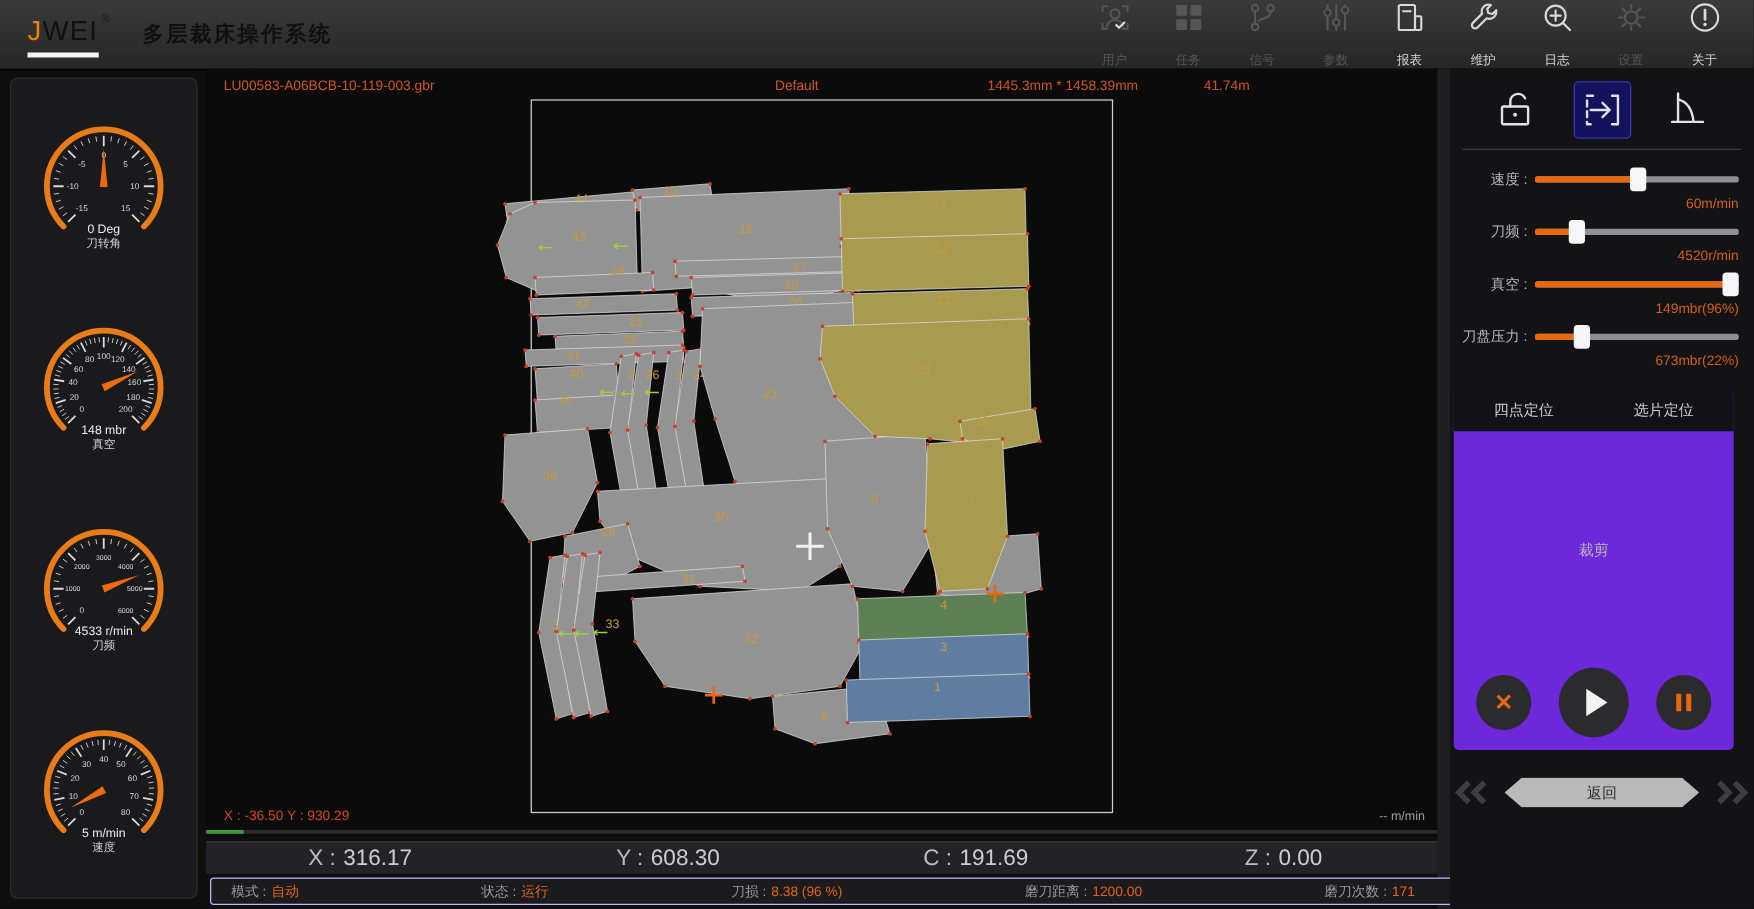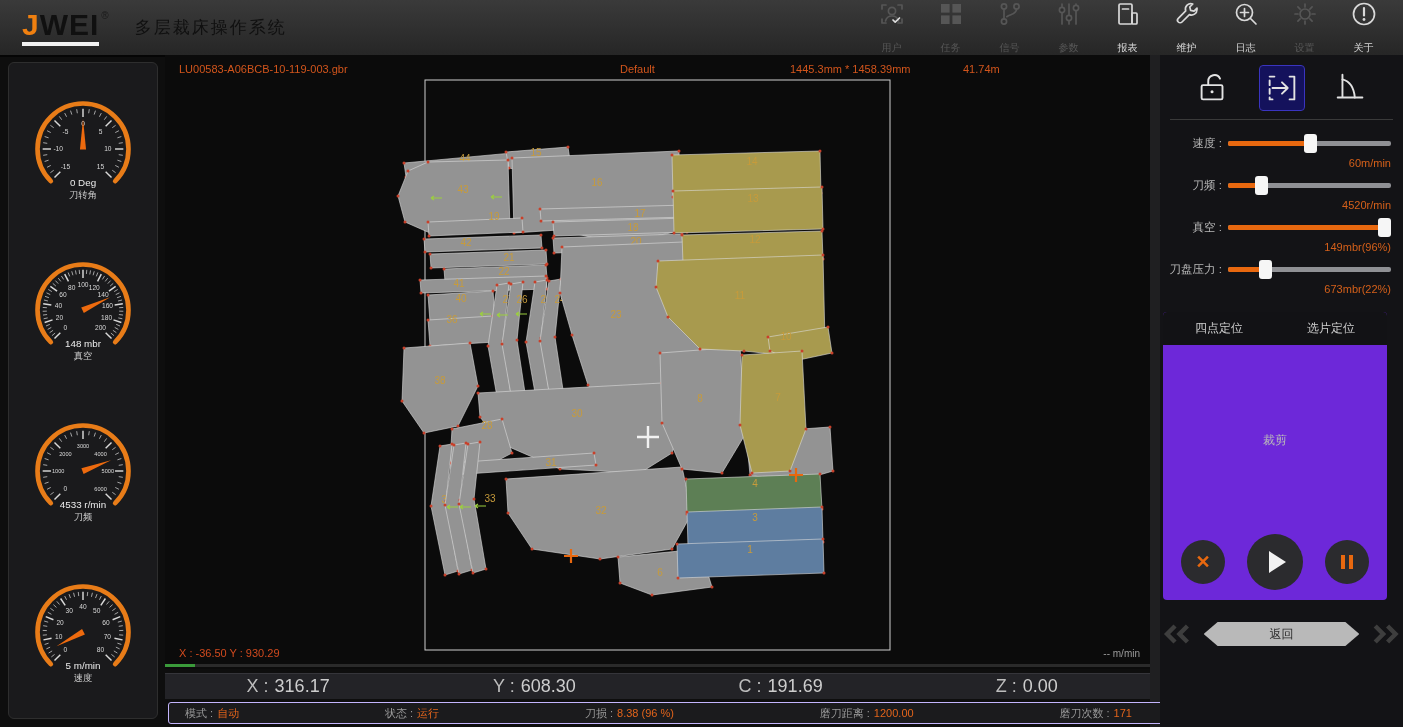--- a/index.html
+++ b/index.html
@@ -3,26 +3,26 @@
 <meta charset="utf-8">
 <style>
   html,body{margin:0;padding:0}
   body{width:1403px;height:727px;background:#0e0e0e;font-family:"Liberation Sans",sans-serif;
        overflow:hidden;position:relative;color:#ccc;-webkit-font-smoothing:antialiased}
 
   
   #topbar{position:absolute;left:0;top:0;width:1403px;height:55px;
           background:linear-gradient(#3a3a3a,#262626);border-bottom:2px solid #050505;display:flex;align-items:center}
   #logo{display:flex;align-items:flex-start;margin-left:22px;position:relative}
-  #logo .lg{font-size:30px;font-weight:bold;letter-spacing:1px;line-height:30px;
+  #logo .lg{font-size:22px;font-weight:normal;letter-spacing:1px;line-height:30px;
             border-bottom:4px solid #f2f2f2;padding-bottom:2px}
   #logo .lj{color:#f08010}
   #logo .lw{color:#101010}
   #logo .reg{font-size:10px;color:#1a1a1a;margin-left:2px}
-  #app-title{font-size:17px;color:#101010;margin-left:26px;font-weight:400;letter-spacing:2px}
+  #app-title{font-size:17px;color:#101010;margin-left:26px;font-weight:700;letter-spacing:2px}
   #nav-items{margin-left:auto;display:flex;align-items:center;margin-right:10px}
   .nav-item{width:59px;display:flex;flex-direction:column;align-items:center;cursor:pointer}
   .nav-item .nicon{width:28px;height:28px}
   .nav-item .nlabel{font-size:10px;margin-top:13px}
   .nav-item.on{color:#d9d9d9}
   .nav-item.off{color:#565656}
 
   
   #left-panel{position:absolute;left:8px;top:62px;width:148px;height:655px;background:#1a1a1c;
               border:1px solid #2e2e2e;border-radius:6px;display:flex;flex-direction:column;

